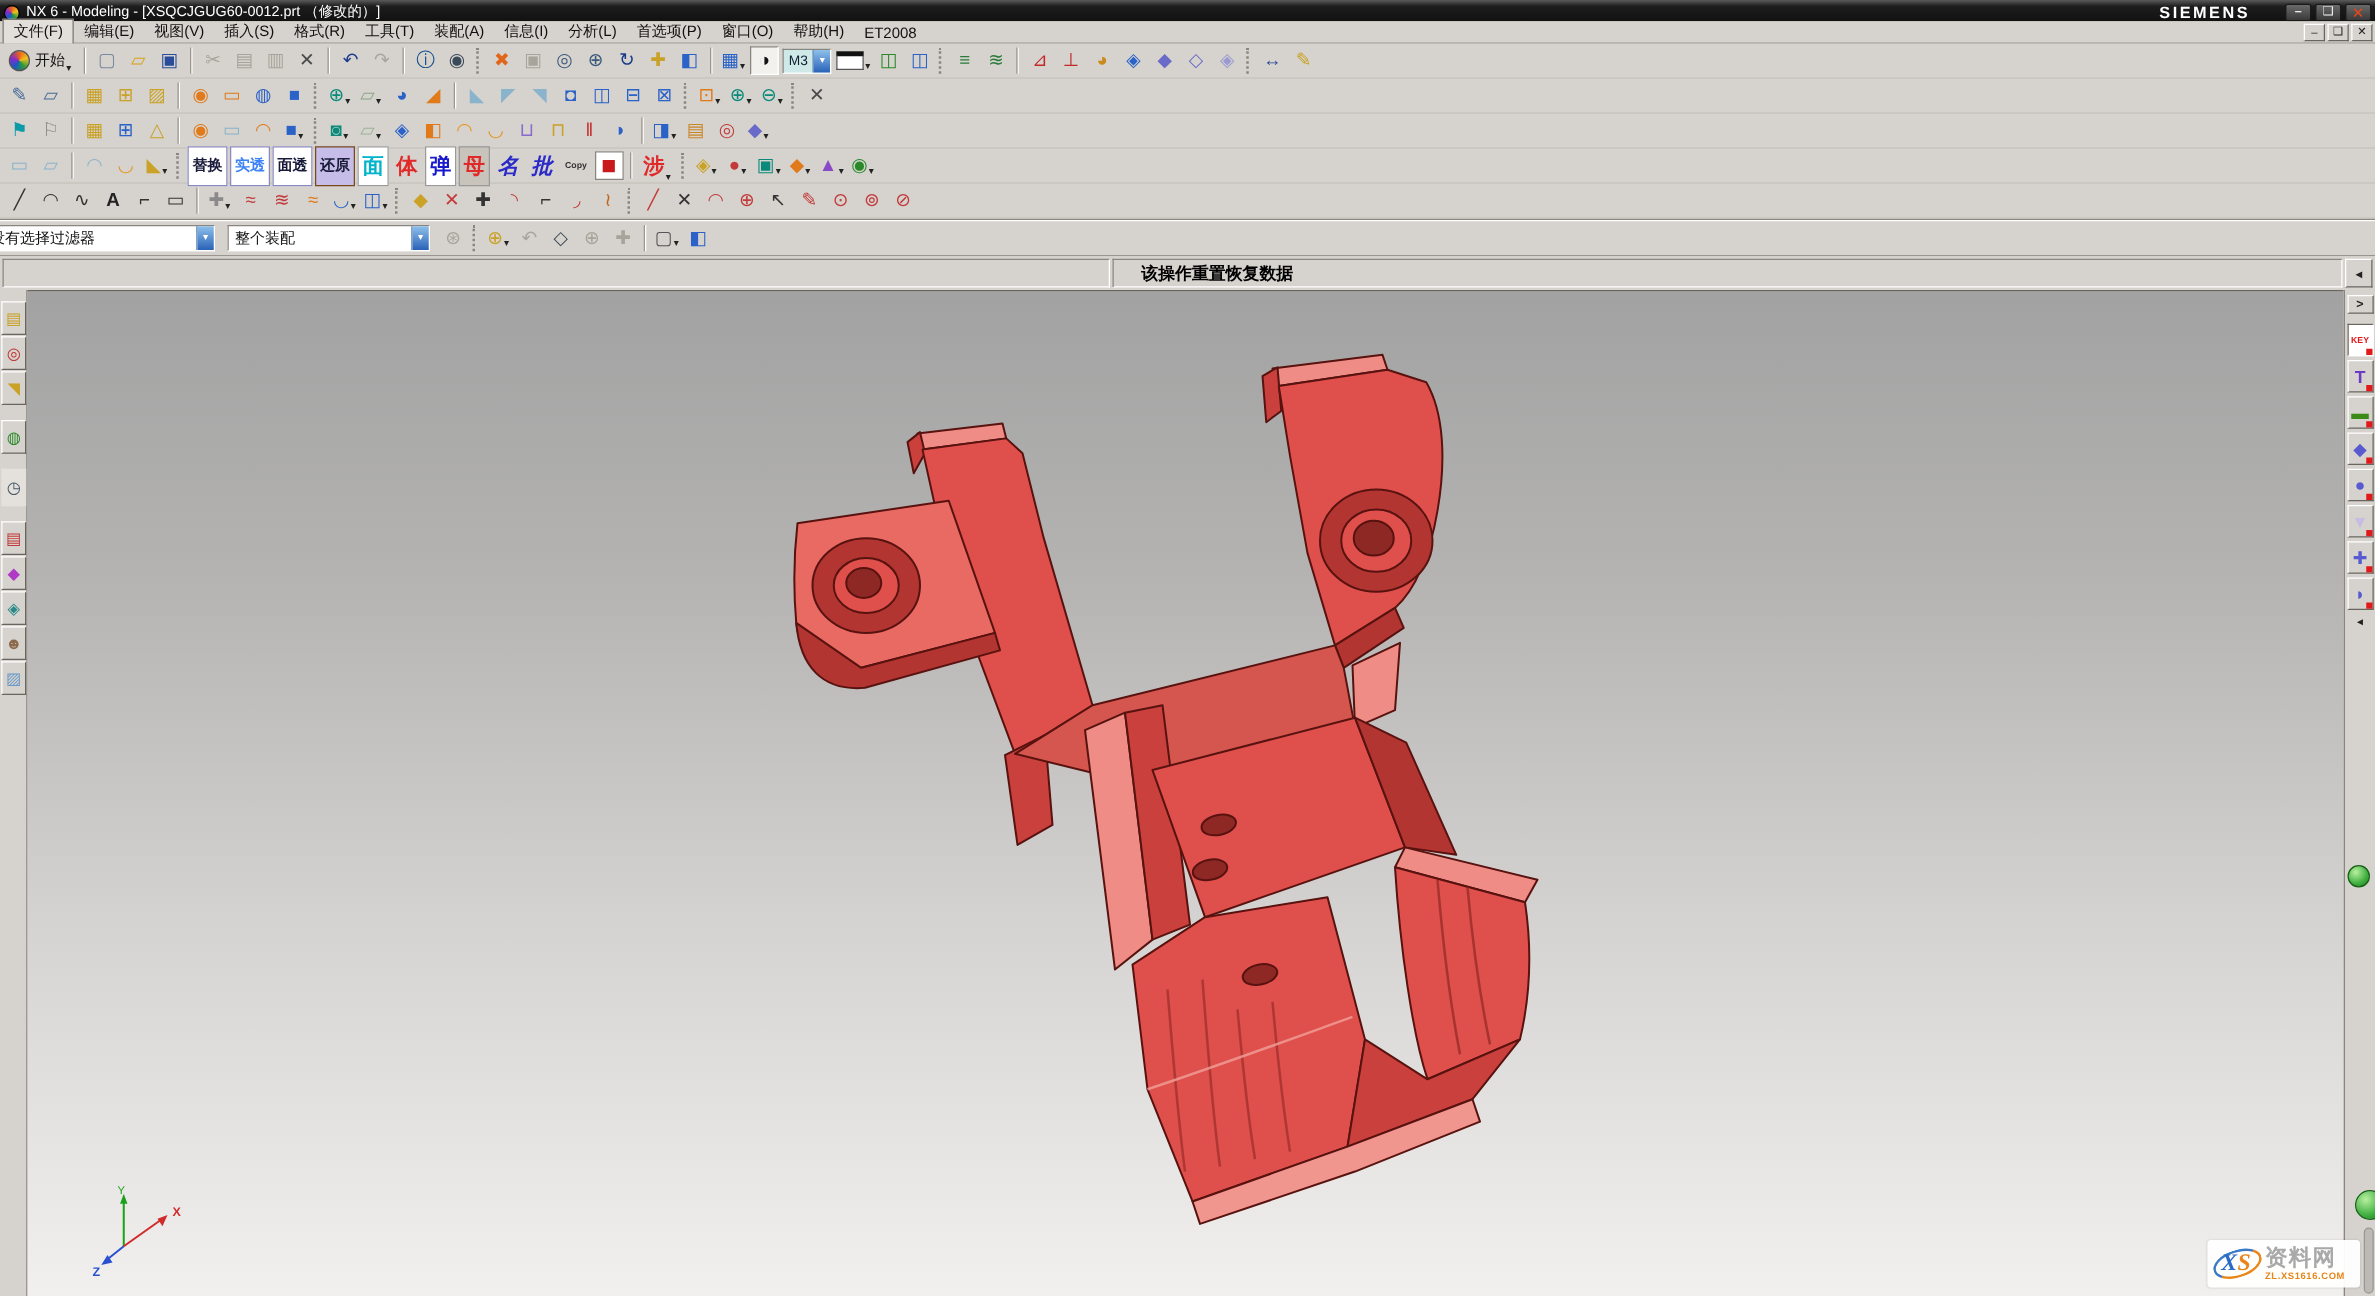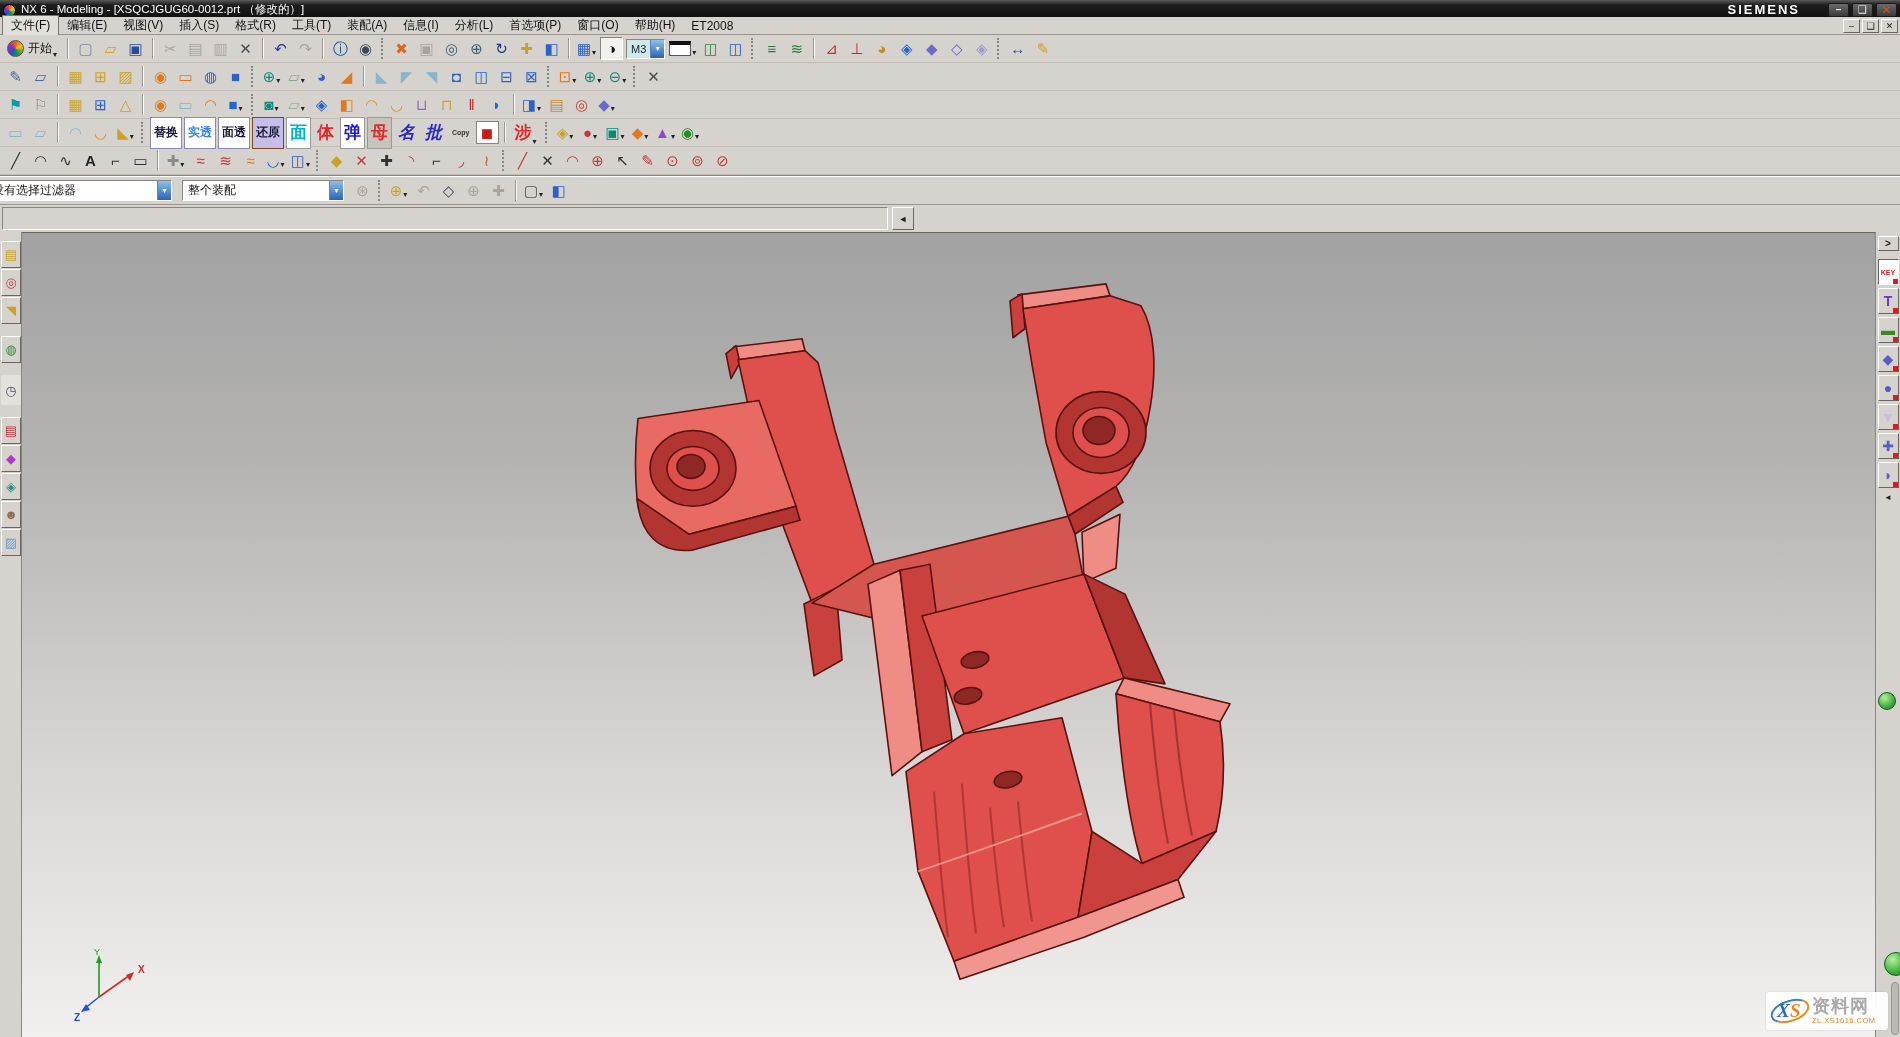--- a/index.html
+++ b/index.html
@@ -86,21 +86,21 @@
   .scroll-thumb{position:absolute;right:1px;top:982px;width:8px;height:53px;background:#bcbab6;border:1px solid #9a968f;border-radius:4px;z-index:29;}
 
   
   .watermark{position:absolute;right:12px;bottom:7px;width:122px;height:38px;background:rgba(255,255,255,.95);border-radius:3px;display:flex;align-items:center;padding:2px 4px;z-index:40;box-shadow:0 0 2px rgba(0,0,0,.15);}
   .wm-logo{position:relative;width:42px;height:30px;flex:0 0 42px;}
   .wm-ellipse{position:absolute;left:0;top:4px;width:40px;height:22px;border:2px solid #3a7ac8;border-radius:50%;transform:rotate(-18deg);border-right-color:#e8861a;border-bottom-color:#e8861a;}
   .wm-x{position:absolute;left:7px;top:4px;font-size:19px;font-weight:bold;font-style:italic;color:#2a6ac8;font-family:"Liberation Serif","DejaVu Serif",serif;}
   .wm-s{position:absolute;left:20px;top:4px;font-size:19px;font-weight:bold;font-style:italic;color:#e8861a;font-family:"Liberation Serif","DejaVu Serif",serif;}
   .wm-right{display:flex;flex-direction:column;justify-content:center;line-height:1;}
   .wm-name{font-size:18px;font-weight:bold;color:#a9a9a9;letter-spacing:1px;text-shadow:0 0 1px #fff;}
-  .wm-url{font-size:7.5px;font-weight:normal;color:#e8861a;letter-spacing:.5px;margin-top:2px;}
+  .wm-url{font-size:7.5px;font-weight:bold;color:#e8861a;letter-spacing:.5px;margin-top:2px;}
 </style>
 </head>
 <body>
 
 <div class="app">
 
   <div class="titlebar">
     <span class="app-icon"></span>
     <span class="title-text">NX 6 - Modeling - [XSQCJGUG60-0012.prt （修改的）]</span>
     <span class="brand">SIEMENS</span>
@@ -627,20 +627,23 @@
           <span class="caret">▾</span>
         </div>
         <div class="tb-btn">
           <span class="glyph" style="color: rgb(42, 98, 200);">◧</span>
         </div>
       </div>
   </div>
 
   <div class="promptbar">
     <div class="prompt-left"></div>
+    <div class="prompt-right">
+      <span>该操作重置恢复数据</span>
+    </div>
     <div class="prompt-arrow">◄</div>
   </div>
 
   <div class="main">
     <div class="leftbar">
         <div class="side-tab">
           <span class="glyph" style="color: rgb(201, 162, 39);">▤</span>
         </div>
         <div class="side-tab">
           <span class="glyph" style="color: rgb(194, 58, 58);">◎</span>

